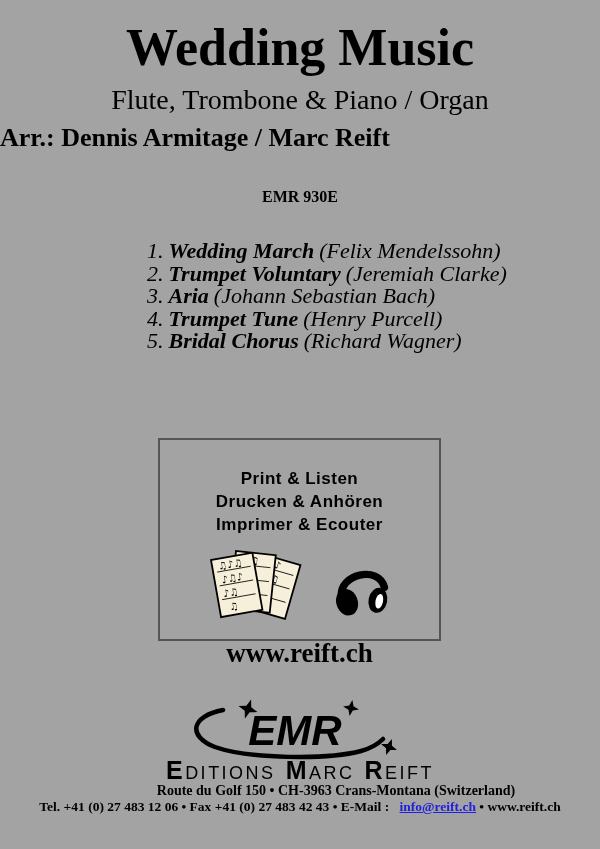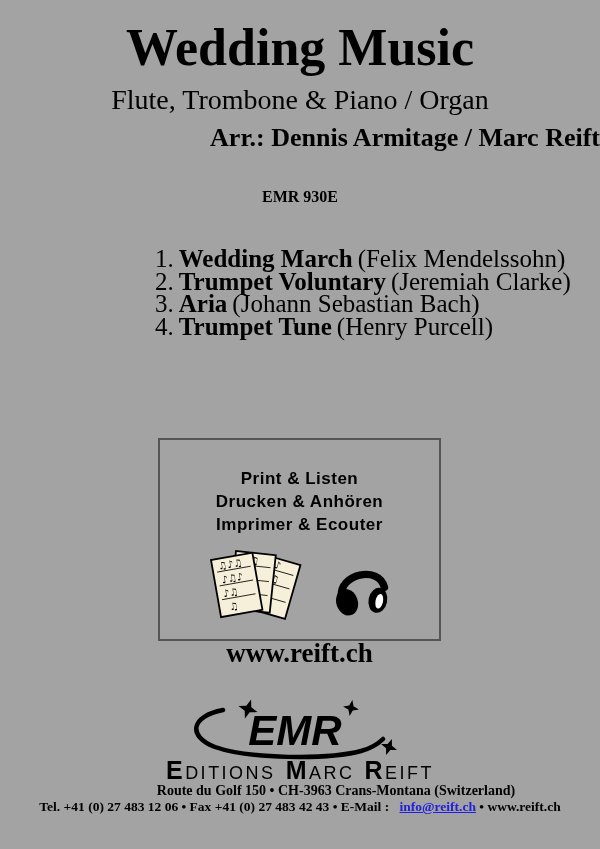--- a/index.html
+++ b/index.html
@@ -18,31 +18,31 @@
     text-align:center;
     font-size:52px;font-weight:bold;line-height:56px;
     letter-spacing:0px;
   }
   .subtitle{
     position:absolute;top:84px;left:0;width:100%;
     text-align:center;font-size:28px;line-height:32px;
   }
   .arranger{
     position:absolute;top:123px;left:0;width:100%;
-    text-align:right;font-size:26px;font-weight:bold;line-height:30px;
+    text-align:left;font-size:26px;font-weight:bold;line-height:30px;
   }
   .catalog{
     position:absolute;top:172px;left:0;width:100%;
     text-align:center;font-size:16px;font-weight:bold;margin-top:16px;
   }
   
   .tracks{
     position:absolute;top:236px;left:143px;
-    font-size:25px;line-height:22.6px;
-    list-style:none;margin:12px;padding:0;
+    font-size:22px;line-height:22.6px;
+    list-style:none;margin:4px;padding:0;font-style:italic;
   }
   .t-num{margin-right:5px;}
   .t-title{font-weight:bold;margin-right:5px;}
   
   .promo-box{
     position:absolute;top:438px;left:158px;
     width:283px;height:203px;
     border:2px solid #555;
     box-sizing:border-box;
     text-align:center;
@@ -98,20 +98,23 @@
       <span class="t-num">1.</span><span class="t-title">Wedding March</span><span class="t-composer">(Felix Mendelssohn)</span>
     </li>
     <li>
       <span class="t-num">2.</span><span class="t-title">Trumpet Voluntary</span><span class="t-composer">(Jeremiah Clarke)</span>
     </li>
     <li>
       <span class="t-num">3.</span><span class="t-title">Aria</span><span class="t-composer">(Johann Sebastian Bach)</span>
     </li>
     <li>
       <span class="t-num">4.</span><span class="t-title">Trumpet Tune</span><span class="t-composer">(Henry Purcell)</span>
+    </li>
+    <li>
+      <span class="t-num">5.</span><span class="t-title">Bridal Chorus</span><span class="t-composer">(Richard Wagner)</span>
     </li>
   </ul>
 
   <div class="promo-box">
     <div class="promo-lines">
       <div>Print &amp; Listen</div>
       <div>Drucken &amp; Anhören</div>
       <div>Imprimer &amp; Ecouter</div>
     </div>
 

